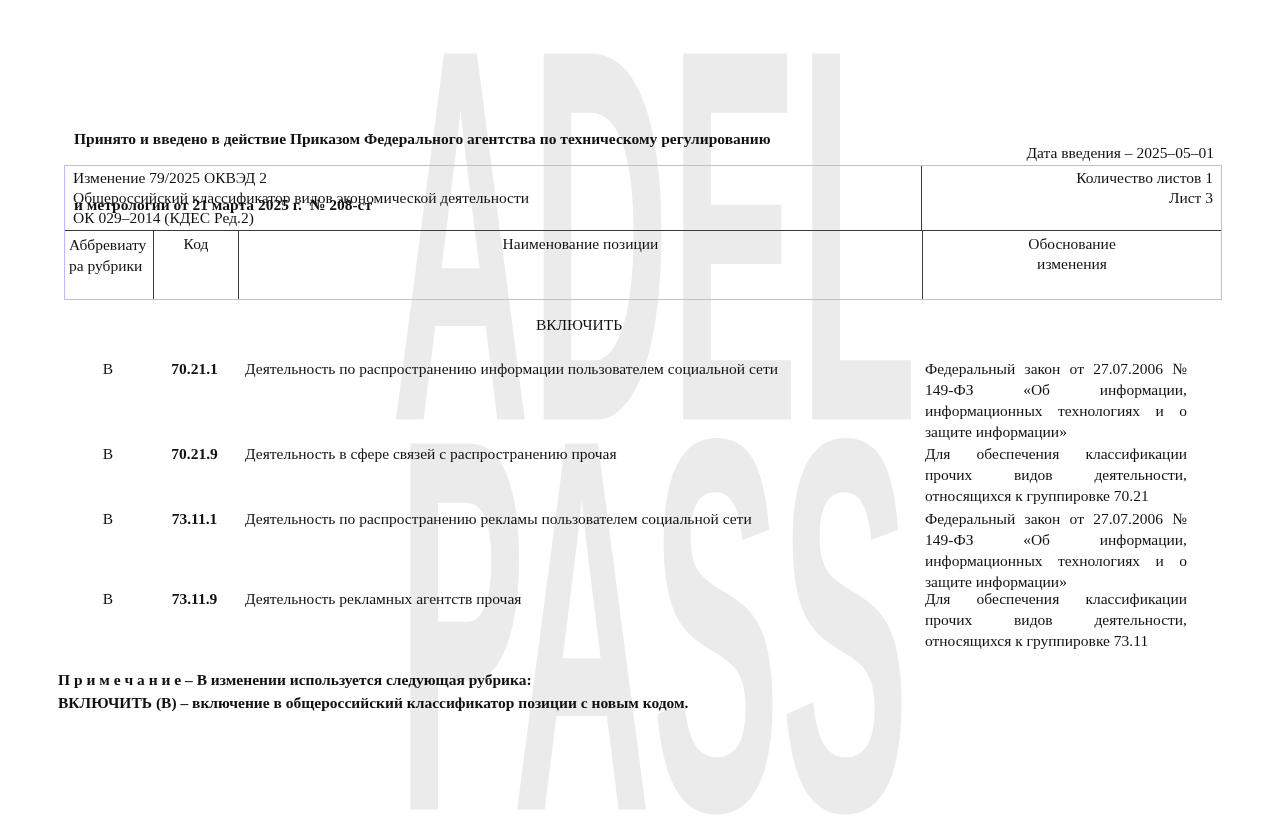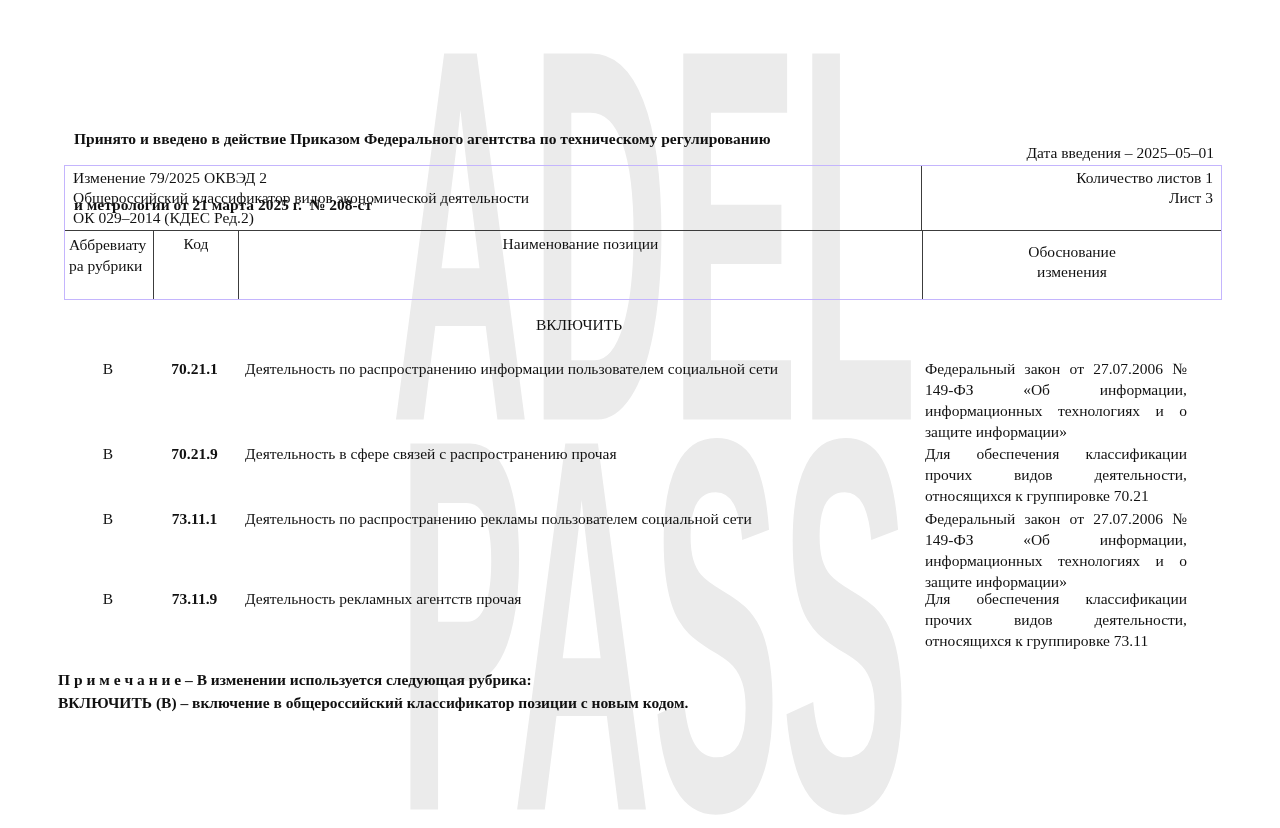--- a/index.html
+++ b/index.html
@@ -57,21 +57,21 @@
   .t-row { display: grid; }
   .t-row.band { grid-template-columns: 856px 300px; }
   .t-row.cols { grid-template-columns: 88px 85px 684px 299px; border-top: 1px solid #3c3c3c; }
   .t-cell { padding: 2px 8px; line-height: 20px; }
   .t-cell + .t-cell { border-left: 1px solid #3c3c3c; }
   .band .t-cell { min-height: 60px; }
   .cols .t-cell { min-height: 62px; padding: 3px 4px; }
   .cell-right { text-align: right; }
   .cell-center { text-align: center; }
   .abbr-head { overflow-wrap: break-word; padding-left: 8px; line-height: 21px; }
-  .just-head { width: 150px; margin: 8px auto; }
+  .just-head { width: 150px; margin: 0 auto; }
 
   
   .include-section { position: absolute; left: 64px; top: 300px; width: 1156px; }
   .include-heading {
     position: absolute; left: 173px; top: 14px; width: 684px;
     text-align: center; line-height: 21px;
   }
   .entry-row {
     position: absolute; left: 0;
     display: grid;

